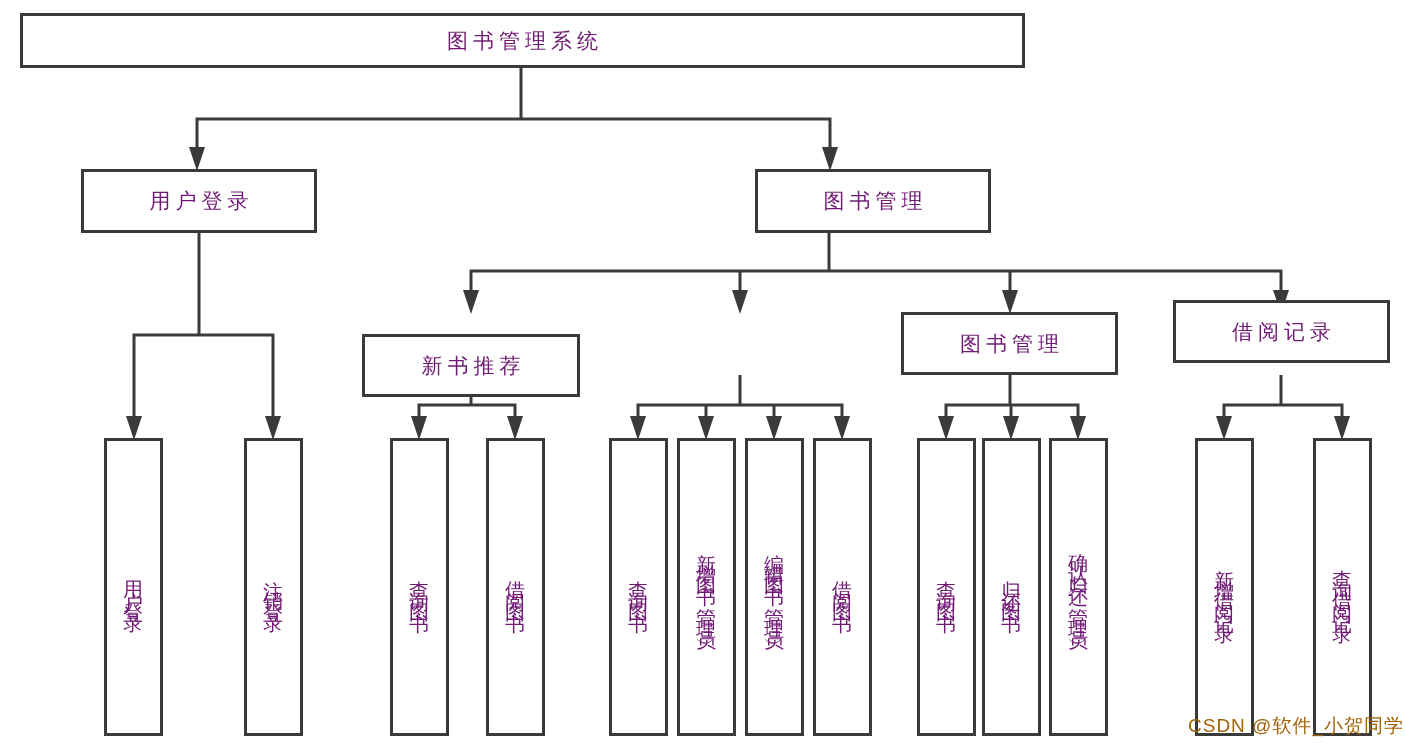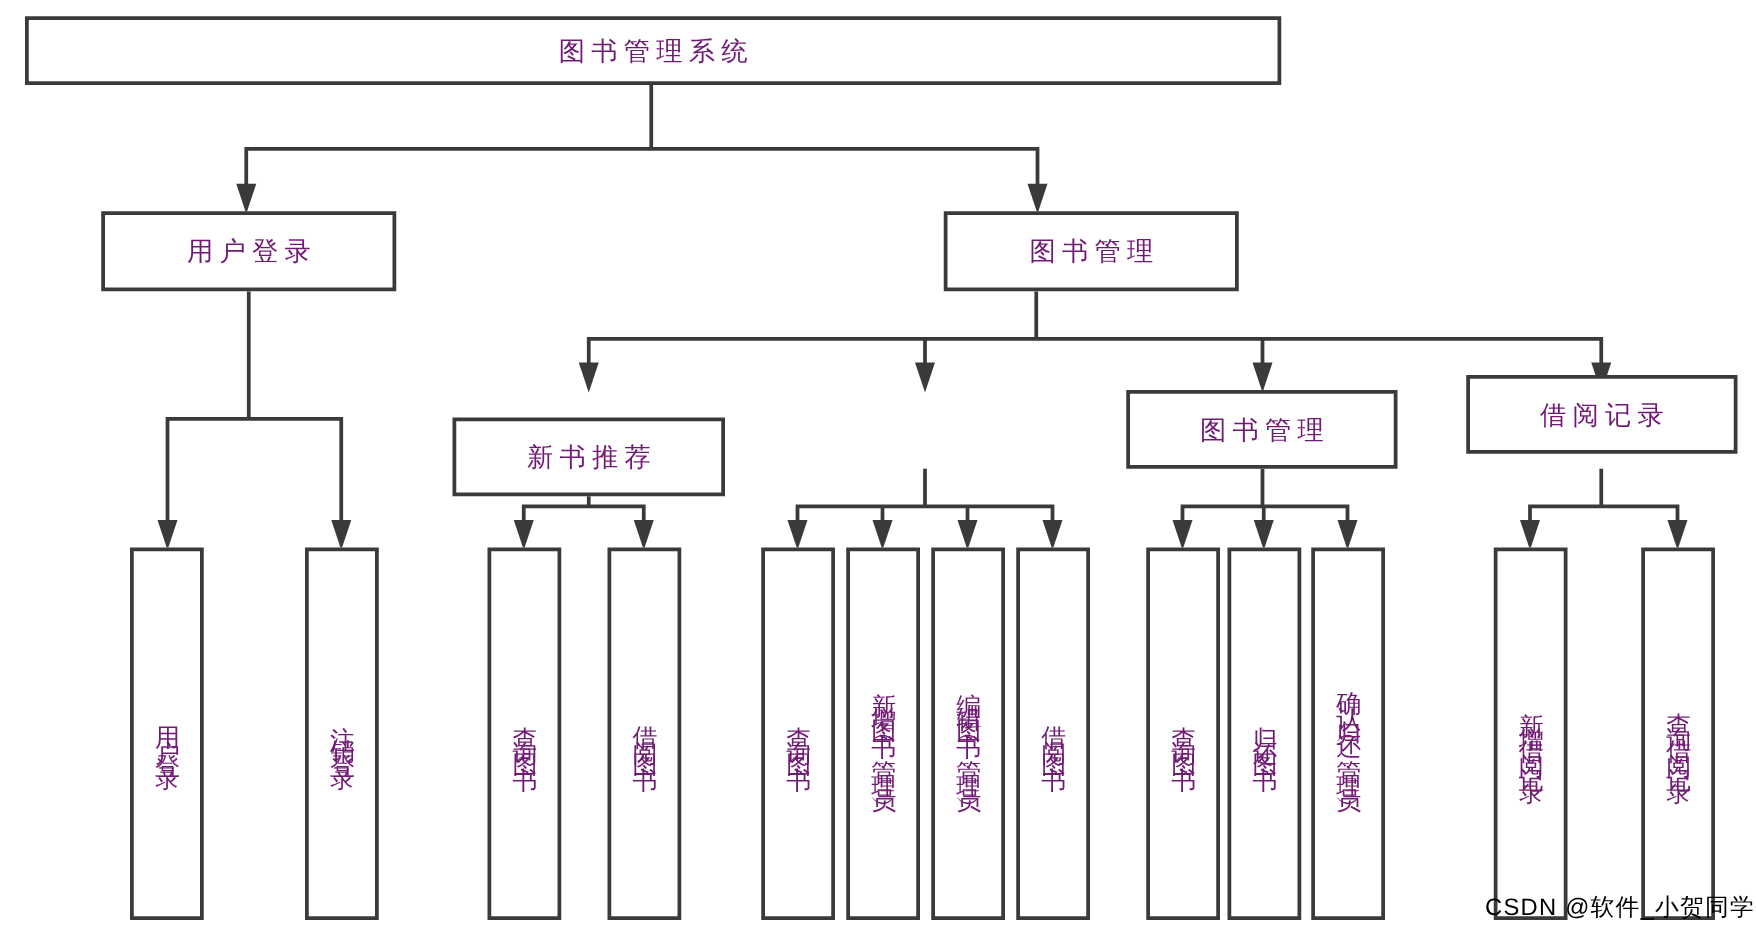--- a/index.html
+++ b/index.html
@@ -48,21 +48,21 @@
     letter-spacing: 11px;
     line-height: 1;
     white-space: nowrap;
   }
   .wm {
     position: absolute;
     left: 1188px;
     top: 713px;
     font-size: 19px;
     letter-spacing: 1px;
-    color: #000000;
+    color: #a16207;
     white-space: nowrap;
     z-index: 5;
   }
   .stroke { stroke: #3a3a3a; stroke-width: 3; fill: none; }
   .head   { fill: #3a3a3a; stroke: none; }
 </style>
 </head>
 <body>
 
 <div id="canvas">

